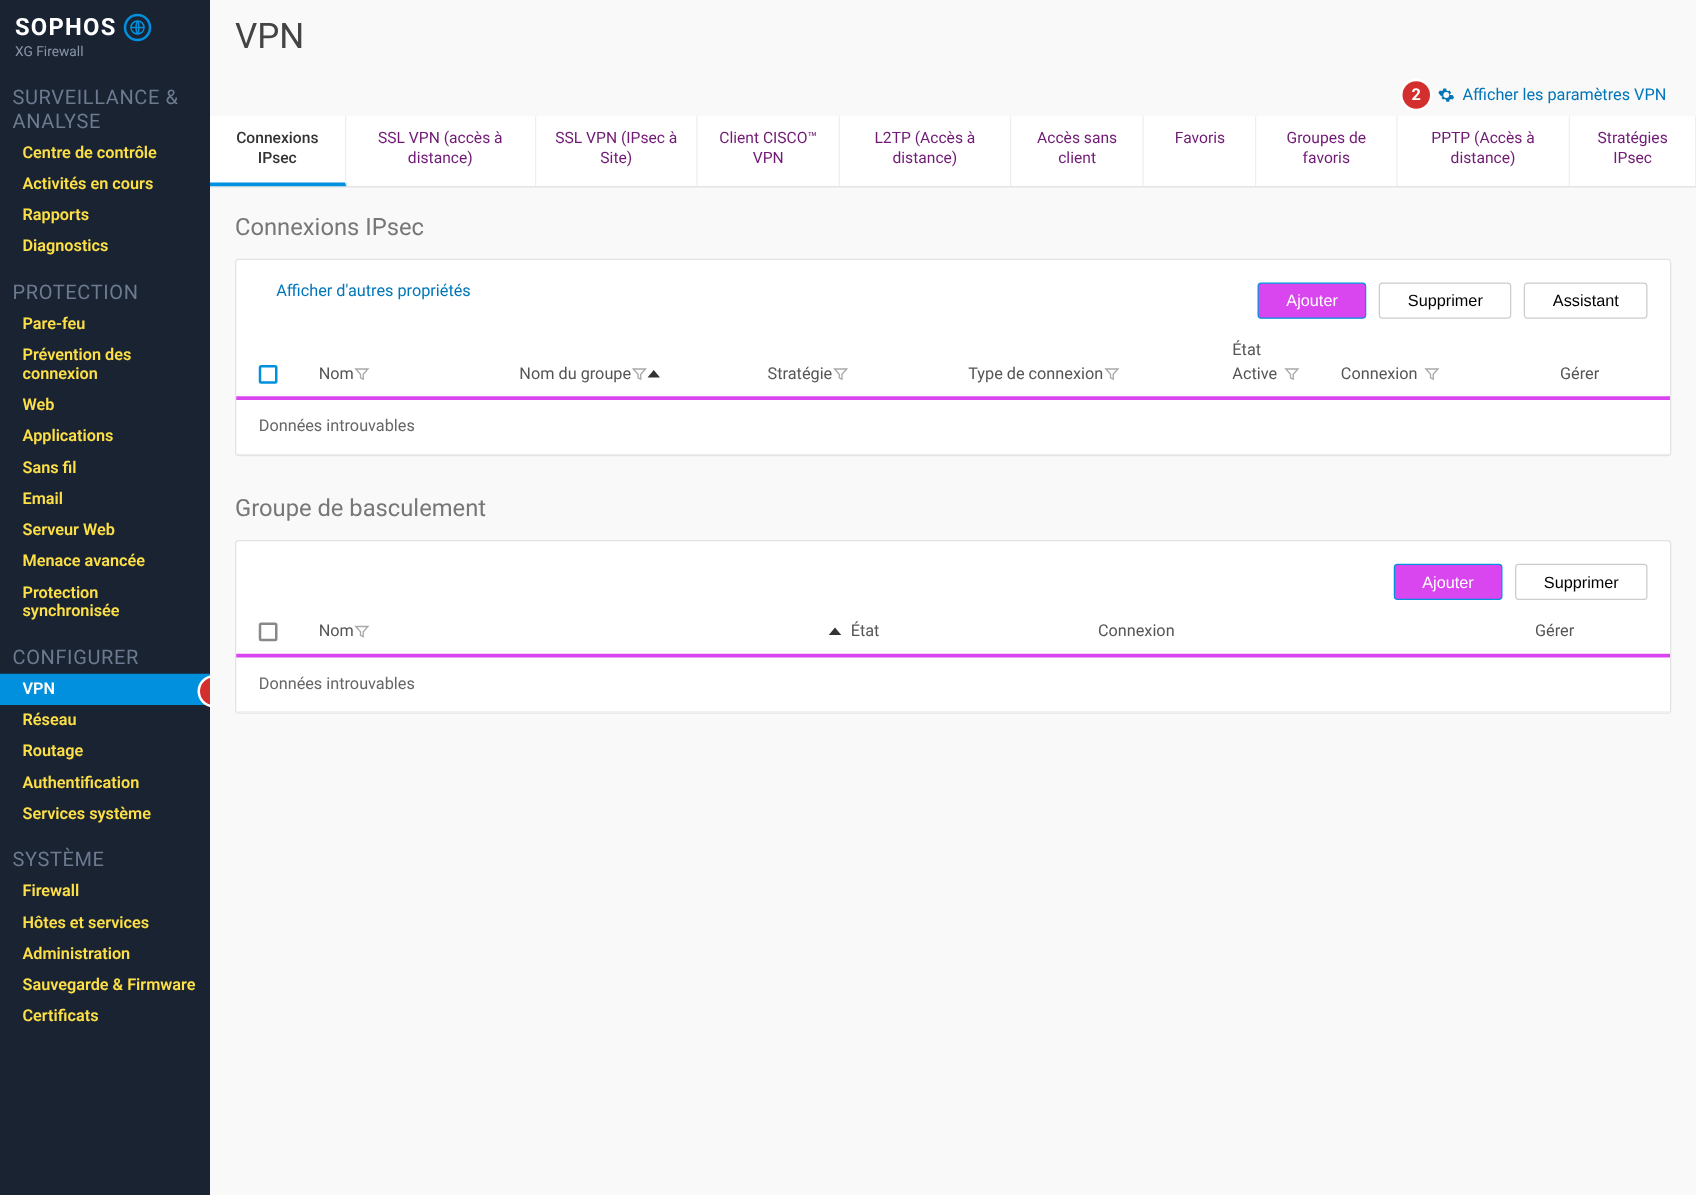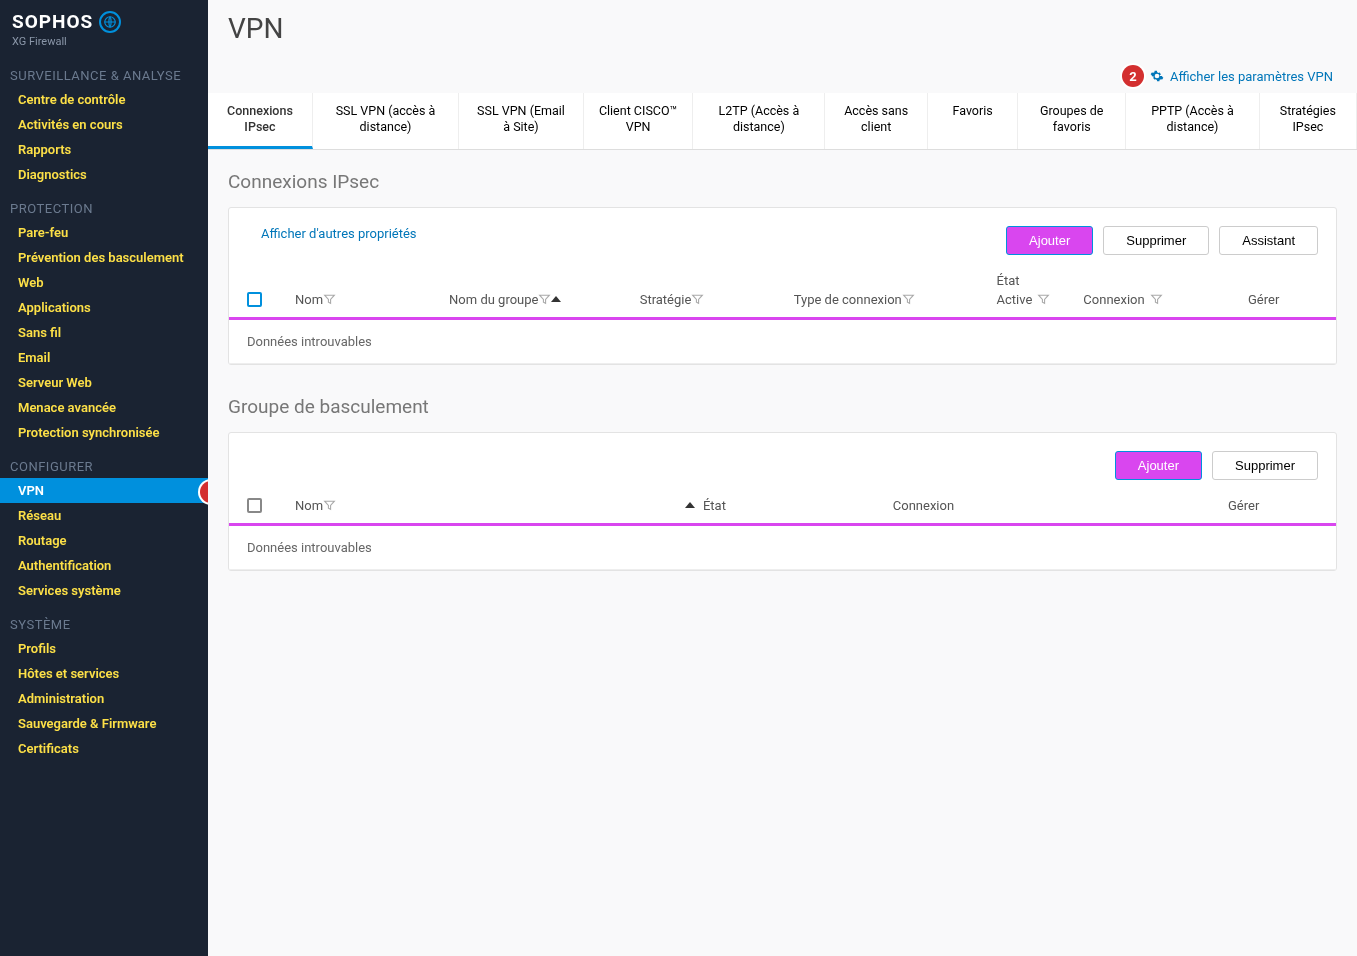--- a/index.html
+++ b/index.html
@@ -7,41 +7,41 @@
   font-family: -apple-system, BlinkMacSystemFont, "Segoe UI", Roboto, Arial, sans-serif;
   font-size: 13px;
   color: #555;
   background: #f5f5f5;
   width: 1357px;
   height: 956px;
   overflow: hidden;
   display: flex;
 }
 .sidebar {
-  width: 208px;
+  width: 168px;
   background: #1a2332;
   color: #c8d0db;
   display: flex;
   flex-direction: column;
   overflow-y: auto;
   flex-shrink: 0;
 }
 .sidebar-logo {
   padding: 10px 12px 6px 12px;
 }
 .logo-top { display:flex; align-items:center; gap:6px; }
 .logo-text { font-size: 19px; font-weight: 700; letter-spacing: 1px; color: #fff; }
 .logo-ring {
   width: 22px; height: 22px; border: 2px solid #0090dd; border-radius: 50%;
   display:inline-flex; align-items:center; justify-content:center;
   color:#0090dd; font-size:11px;
 }
 .logo-sub { font-size: 11px; color: #8a96a8; margin-top:2px; }
 .nav-section-title {
-  font-size: 13px;
+  font-size: 16px;
   color: #6b7a8f;
   letter-spacing: 0.5px;
   padding: 14px 10px 4px 10px;
   text-transform: uppercase;
 }
 .nav-item {
   padding: 5px 10px 5px 18px;
   font-size: 13px;
   font-weight: 600;
   color: #fde047;
@@ -88,21 +88,21 @@
   display:flex;align-items:center;justify-content:center;font-weight:700;font-size:13px;
   box-shadow:0 0 0 2px #fff;
 }
 .tabs {
   display:flex; border-bottom:1px solid #ddd; background:#fff; margin:0 0 0 0;
   padding: 0 0 0 0;
 }
 .tab {
   padding: 10px 14px;
   font-size: 12.5px;
-  color:#000000;
+  color:#701a75;
   text-align:center;
   cursor:pointer;
   border-right:1px solid #eee;
   line-height:1.3;
   min-width: 90px;
 }
 .tab.active {
   color:#333;
   border-bottom: 3px solid #0090dd;
   background:#fff;
@@ -198,36 +198,36 @@
   </div>
 
   <div id="nav-root">
       <div class="nav-section-title">SURVEILLANCE &amp; ANALYSE</div>
       <div class="nav-item">Centre de contrôle</div>
       <div class="nav-item">Activités en cours</div>
       <div class="nav-item">Rapports</div>
       <div class="nav-item">Diagnostics</div>
       <div class="nav-section-title">PROTECTION</div>
       <div class="nav-item">Pare-feu</div>
-      <div class="nav-item">Prévention des basculement</div>
+      <div class="nav-item">Prévention des connexion</div>
       <div class="nav-item">Web</div>
       <div class="nav-item">Applications</div>
       <div class="nav-item">Sans fil</div>
       <div class="nav-item">Email</div>
       <div class="nav-item">Serveur Web</div>
       <div class="nav-item">Menace avancée</div>
       <div class="nav-item">Protection synchronisée</div>
       <div class="nav-section-title">CONFIGURER</div>
       <div class="nav-item active">VPN<span class="annot-badge annot-1">1</span></div>
       <div class="nav-item">Réseau</div>
       <div class="nav-item">Routage</div>
       <div class="nav-item">Authentification</div>
       <div class="nav-item">Services système</div>
       <div class="nav-section-title">SYSTÈME</div>
-      <div class="nav-item">Profils</div>
+      <div class="nav-item">Firewall</div>
       <div class="nav-item">Hôtes et services</div>
       <div class="nav-item">Administration</div>
       <div class="nav-item">Sauvegarde &amp; Firmware</div>
       <div class="nav-item">Certificats</div>
     </div>
 </div>
 
 <div class="main">
 
   <div class="topbar">
@@ -240,21 +240,21 @@
       <svg class="gear" viewBox="0 0 24 24" fill="#0076b9">
           <path d="M12 8a4 4 0 100 8 4 4 0 000-8zm9 4a7 7 0 01-.1 1.2l2 1.6-2 3.4-2.4-.8a7 7 0 01-2 1.2l-.4 2.5h-4l-.4-2.5a7 7 0 01-2-1.2l-2.4.8-2-3.4 2-1.6A7 7 0 013 12a7 7 0 01.1-1.2l-2-1.6 2-3.4 2.4.8a7 7 0 012-1.2L7.9 3h4l.4 2.5a7 7 0 012 1.2l2.4-.8 2 3.4-2 1.6c.1.4.1.8.1 1.1z"></path>
         </svg>
       <span>Afficher les paramètres VPN</span>
     </span>
   </div>
 
   <div class="tabs" id="tabs-root">
       <div class="tab active">Connexions IPsec</div>
       <div class="tab">SSL VPN (accès à distance)</div>
-      <div class="tab">SSL VPN (Email à Site)</div>
+      <div class="tab">SSL VPN (IPsec à Site)</div>
       <div class="tab">Client CISCO™ VPN</div>
       <div class="tab">L2TP (Accès à distance)</div>
       <div class="tab">Accès sans client</div>
       <div class="tab">Favoris</div>
       <div class="tab">Groupes de favoris</div>
       <div class="tab">PPTP (Accès à distance)</div>
       <div class="tab">Stratégies IPsec</div>
     </div>
 
   <div class="content">

